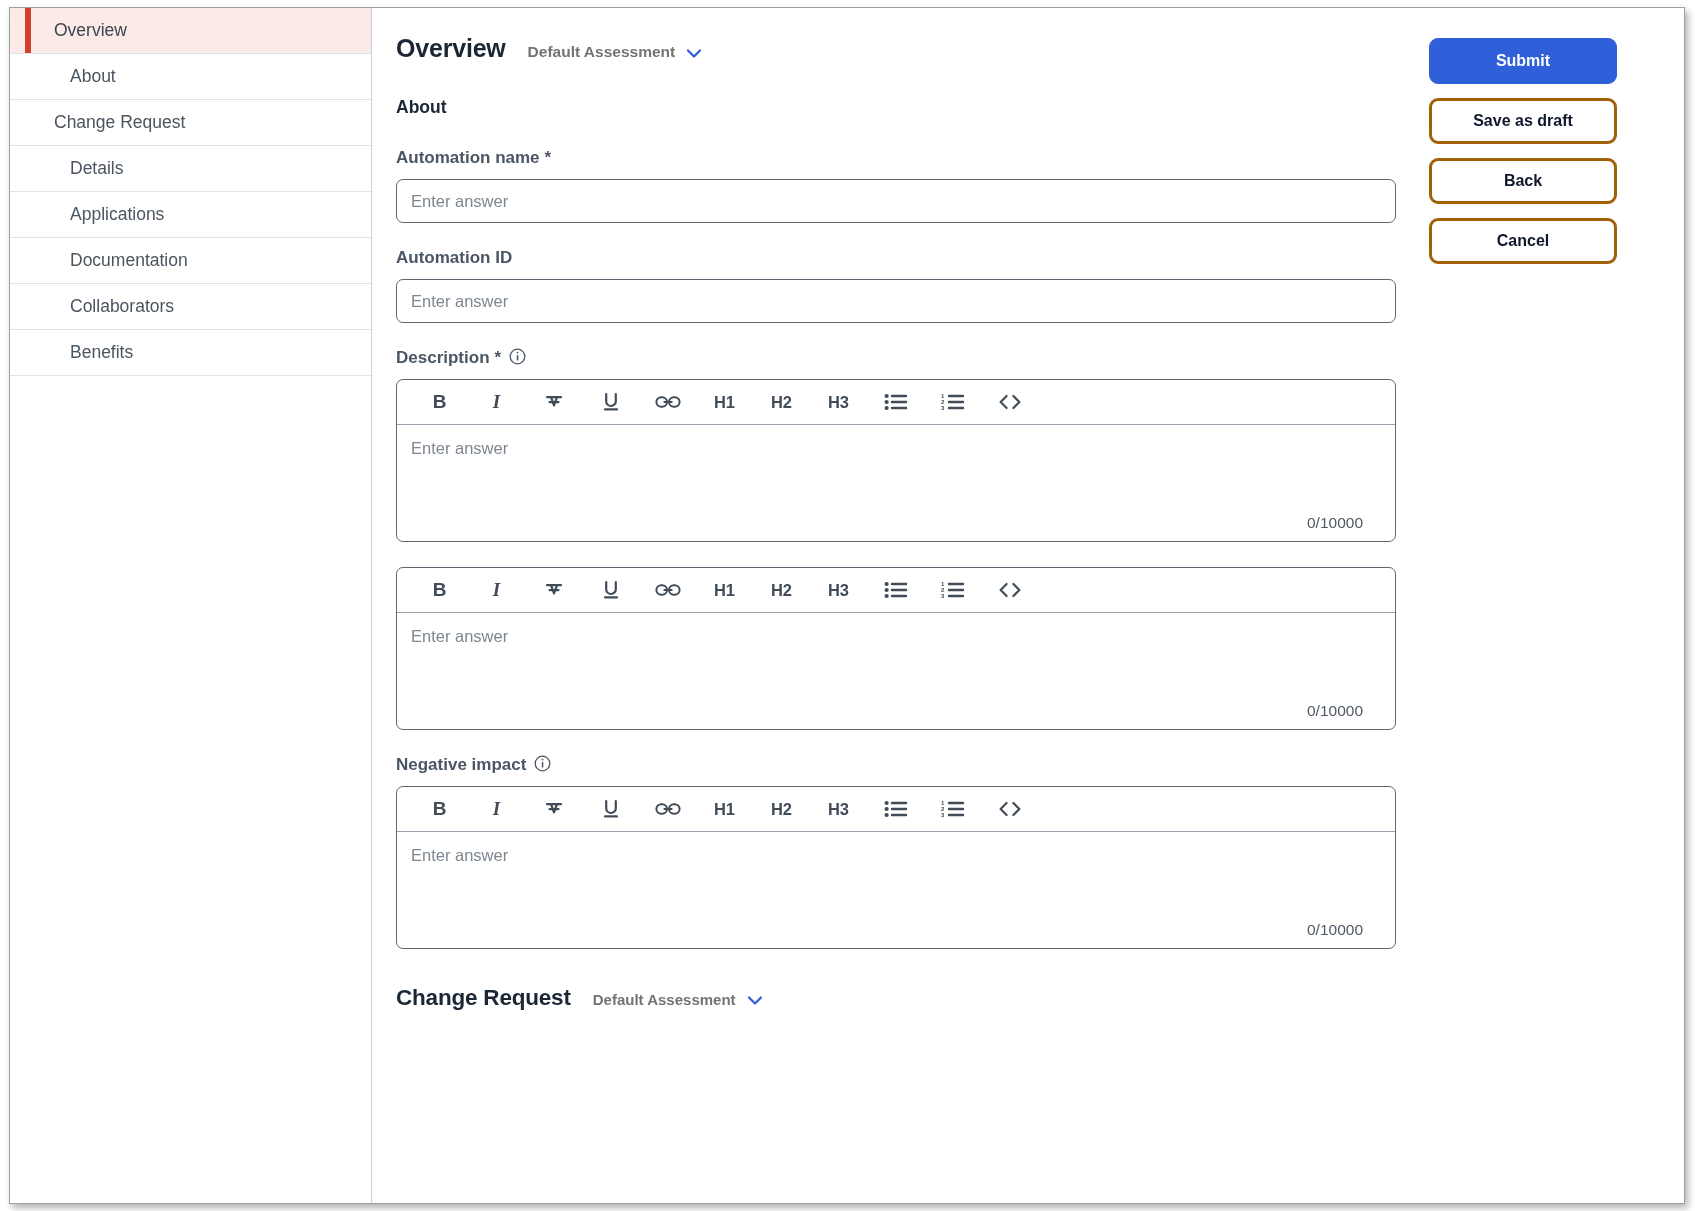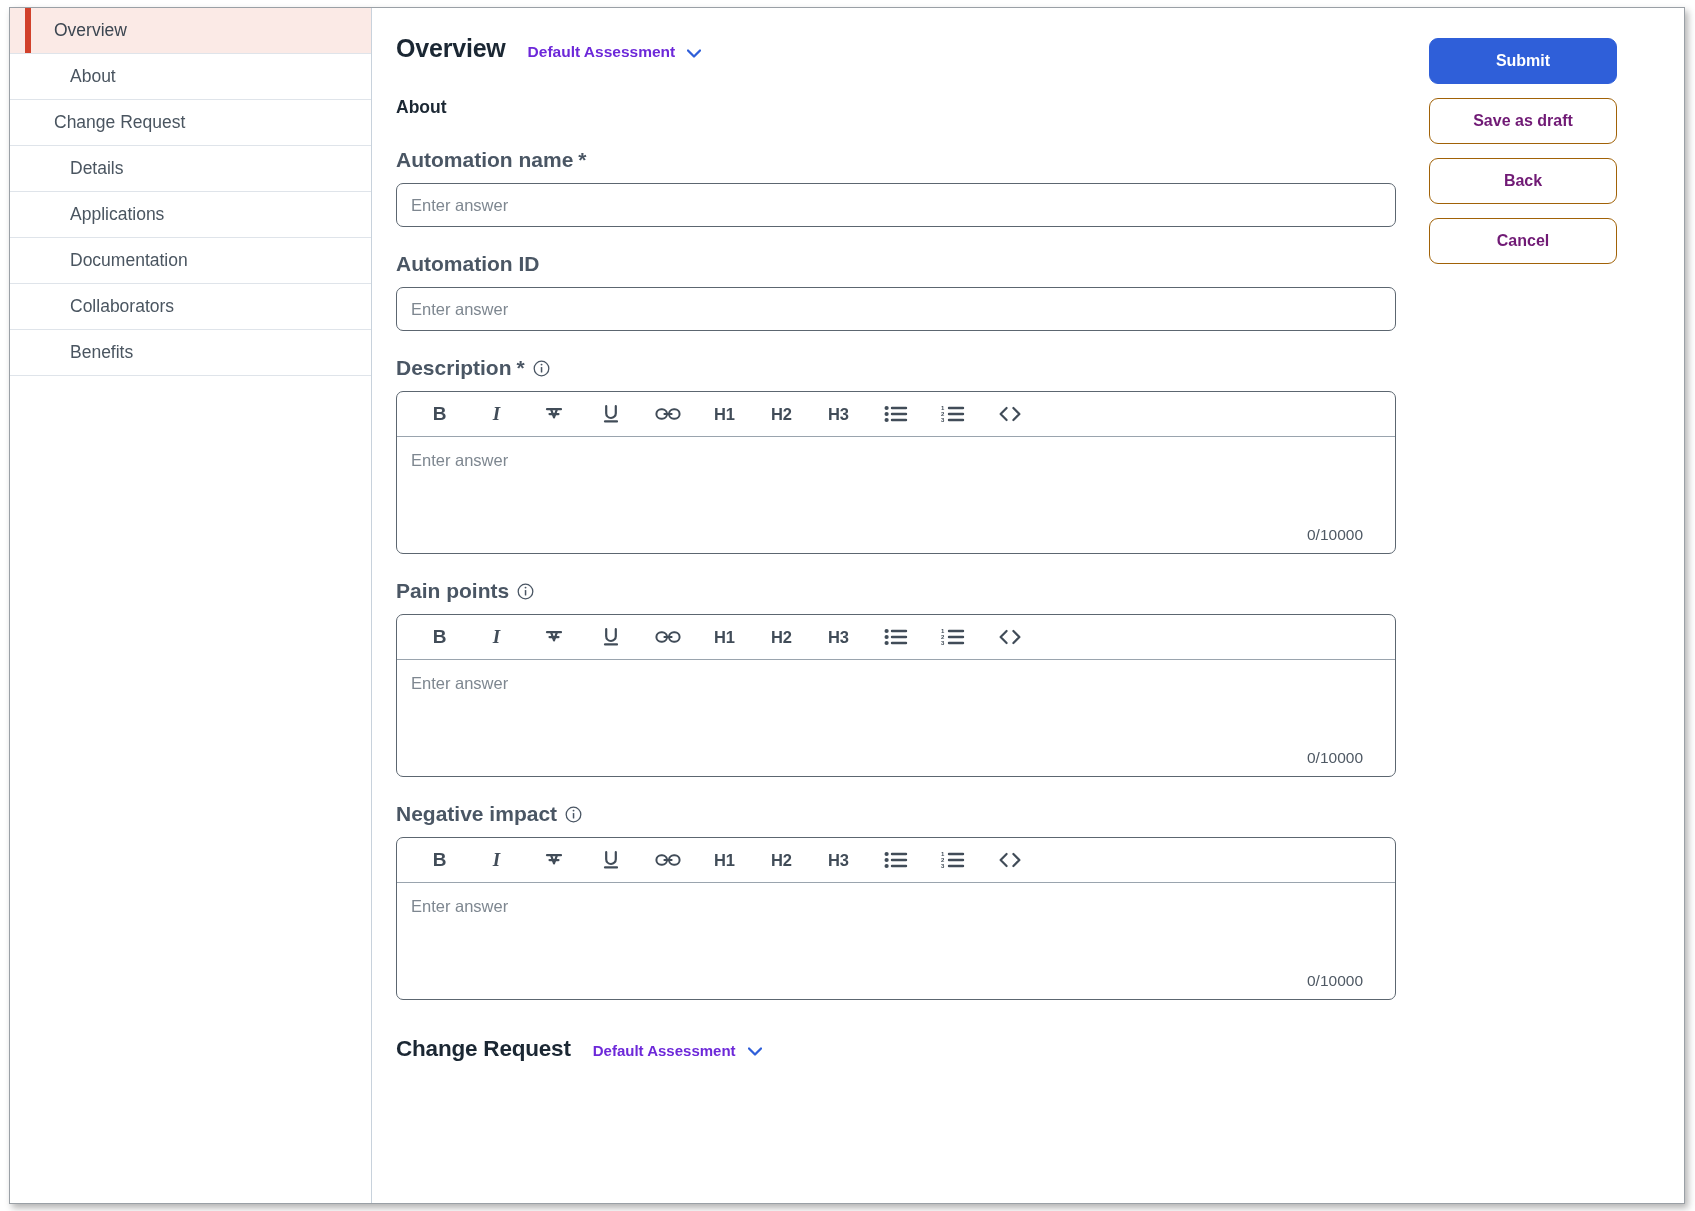--- a/index.html
+++ b/index.html
@@ -89,21 +89,21 @@
   .page-title {
     font-size: 25px;
     font-weight: 600;
     color: #1b2733;
     letter-spacing: -0.2px;
   }
   .assess-dd {
     display: inline-flex;
     align-items: center;
     gap: 12px;
-    color: #6d28d9;
+    color: #737373;
     font-size: 15.5px;
     font-weight: 700;
     cursor: pointer;
     white-space: nowrap;
   }
   .chev {
     display: inline-block;
     width: 14px; height: 9px;
     position: relative;
     top: 1px;
@@ -113,26 +113,26 @@
   .section-title {
     font-size: 17.5px;
     font-weight: 700;
     color: #1b2733;
     margin: 0 0 30px 0;
   }
 
   
   .field { margin-bottom: 25px; }
   .f-label {
-    font-size: 21px;
+    font-size: 17px;
     font-weight: 700;
     color: #4a5664;
     margin-bottom: 11px;
     display: flex;
-    align-items: center;
+    align-items: flex-start;
     gap: 3px;
   }
   .req { color: #4a5664; font-weight: 700; margin-left: 2px;}
   .info-ico {
     display: inline-flex;
     margin-left: 5px;
     position: relative;
     top: 0px;
     cursor: pointer;
   }
@@ -230,22 +230,22 @@
     cursor: pointer;
     font-family: "Liberation Sans", sans-serif;
   }
   .btn-primary {
     background: #2f5fd9;
     color: #ffffff;
     border: 1px solid #2f5fd9;
   }
   .btn-ghost {
     background: #ffffff;
-    color: #701a75;
-    border: 1px solid #a16207;
+    color: #0f172a;
+    border: 3px solid #a16207;
   }
 </style>
 </head>
 <body>
 
 <div class="screen">
  <div class="frame">
 
   <nav class="sidebar" id="sidebar">
         <div class="nav-item level1 active">
@@ -373,30 +373,20 @@
                       </svg>
                     </div>
                   </div>
                   <div class="editor-body">
                     <div class="ph">Enter answer</div>
                     <div class="counter">0/10000</div>
                   </div>
                 </div>
               </div>
               <div class="field">
-                <div class="f-label">
-                  <span>Pain points</span>
-                  <span class="info-ico">
-                    <svg width="17" height="17" viewBox="0 0 17 17">
-                      <circle cx="8.5" cy="8.5" r="7.3" fill="none" stroke="#4a5664" stroke-width="1.3"></circle>
-                      <rect x="7.8" y="7" width="1.5" height="5.6" rx="0.6" fill="#4a5664"></rect>
-                      <circle cx="8.55" cy="4.6" r="0.95" fill="#4a5664"></circle>
-                    </svg>
-                  </span>
-                </div>
                 <div class="editor">
                   <div class="toolbar">
                     <div class="tb-btn bold">
                       <span>B</span>
                     </div>
                     <div class="tb-btn ital">
                       <span>I</span>
                     </div>
                     <div class="tb-btn ">
                       <svg width="22" height="20" viewBox="0 0 22 20">

